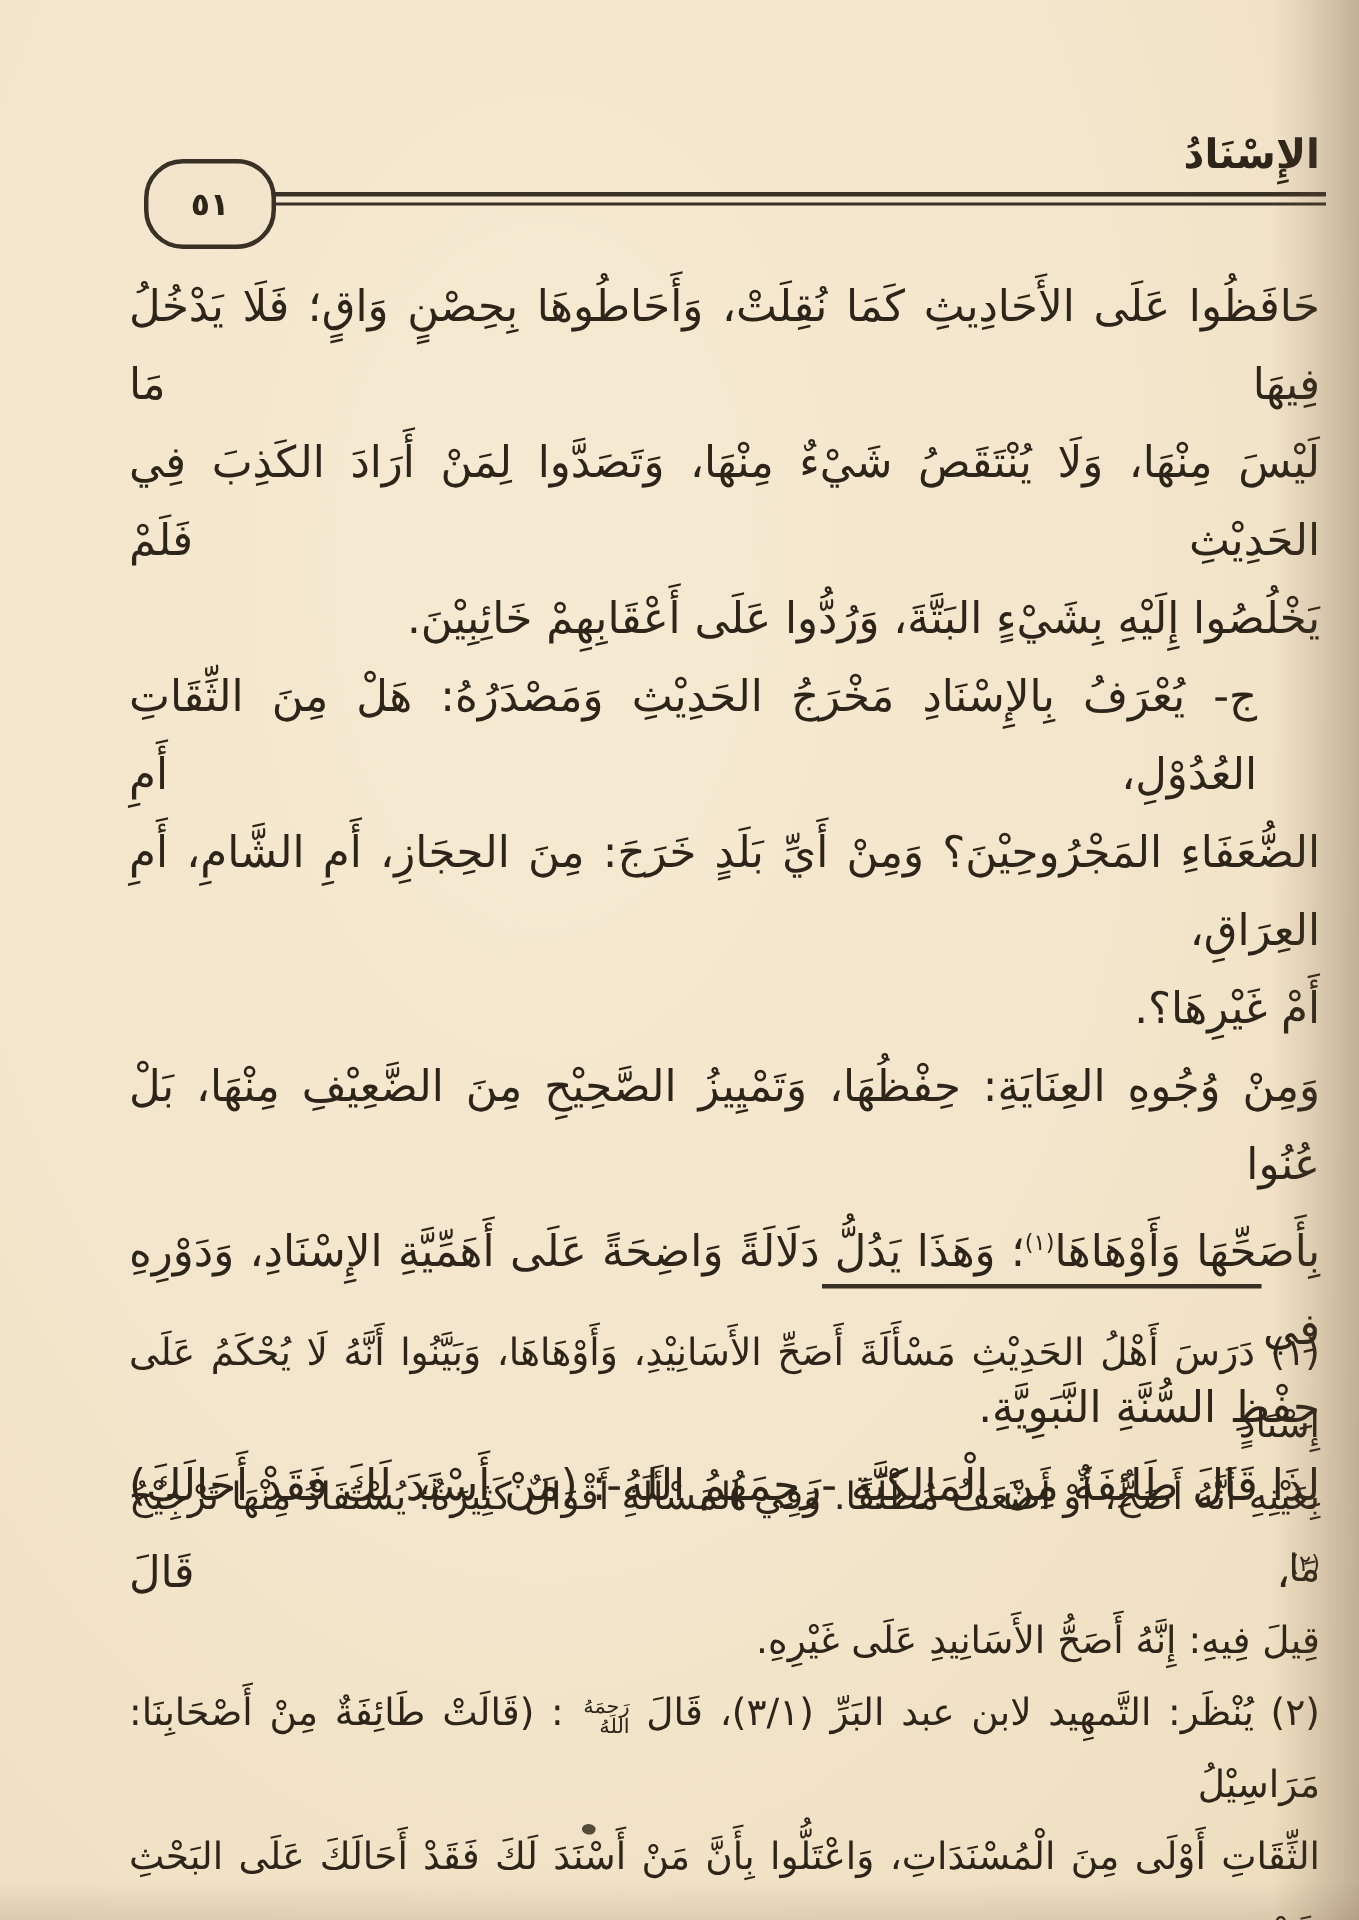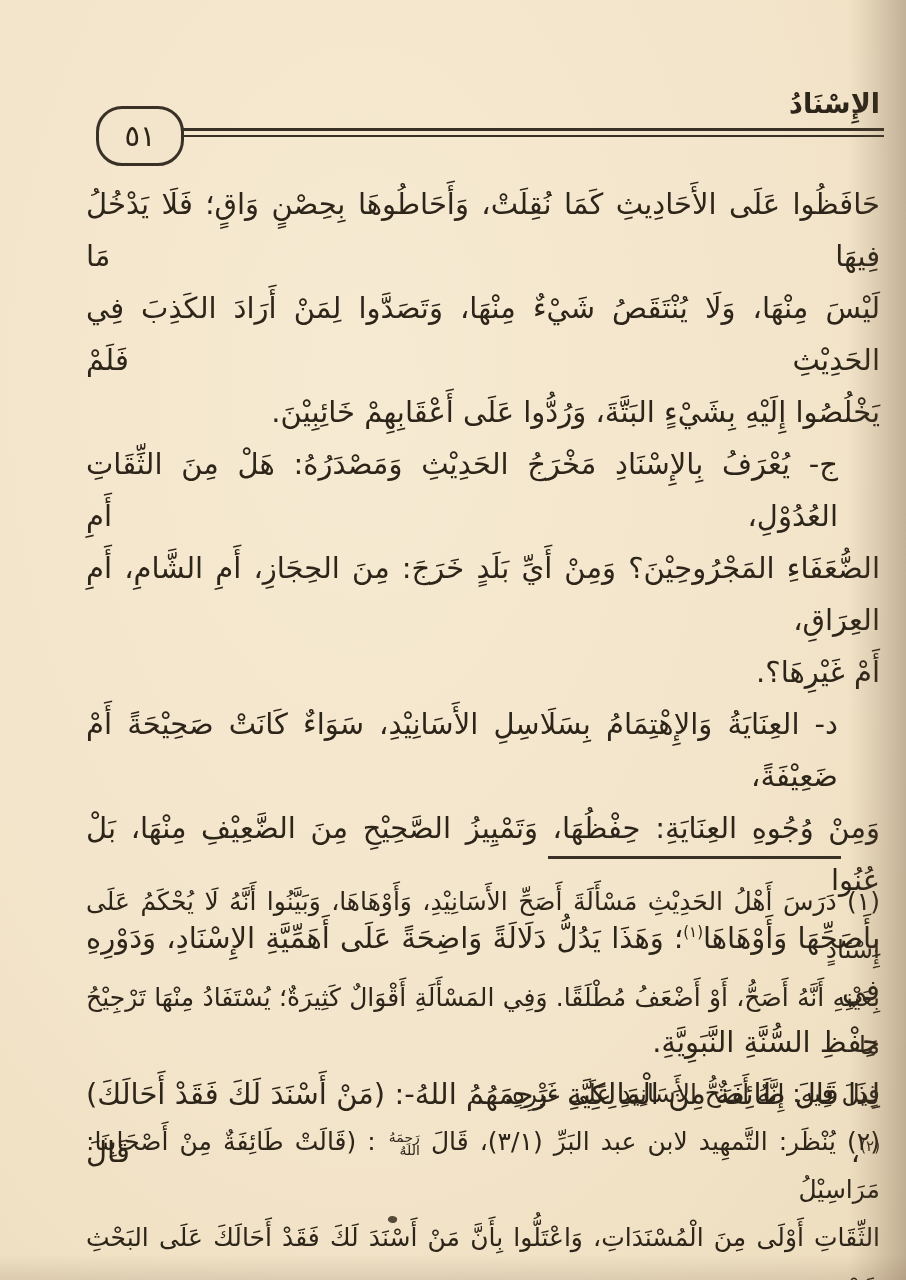--- a/index.html
+++ b/index.html
@@ -20,21 +20,21 @@
   }
   .header-rule{
     position:absolute;top:128px;left:172px;right:22px;height:4px;
     border-top:3px solid #3a3126;border-bottom:2px solid #3a3126;
   }
   .page-number-badge{
     position:absolute;left:96px;top:106px;width:82px;height:54px;
     border:3px solid #3a3126;border-radius:26px;
     background:#f3e5cb;
     display:flex;align-items:center;justify-content:center;
-    font-size:29px;font-weight:normal;
+    font-size:21px;font-weight:bold;
   }
   
   .body-text{
     position:absolute;top:178px;left:86px;right:26px;
   }
   .body-text .line{font-size:29px;line-height:52px;}
   .footnotes{
     position:absolute;top:878px;left:86px;right:26px;
   }
   .footnotes .line{font-size:25px;line-height:48px;}
@@ -82,21 +82,20 @@
     <span>٥١</span>
   </div>
 
   <div class="body-text">
       <div class="line justify"><span>حَافَظُوا عَلَى الأَحَادِيثِ كَمَا نُقِلَتْ، وَأَحَاطُوهَا بِحِصْنٍ وَاقٍ؛ فَلَا يَدْخُلُ فِيهَا مَا</span></div>
       <div class="line justify"><span>لَيْسَ مِنْهَا، وَلَا يُنْتَقَصُ شَيْءٌ مِنْهَا، وَتَصَدَّوا لِمَنْ أَرَادَ الكَذِبَ فِي الحَدِيْثِ فَلَمْ</span></div>
       <div class="line right"><span>يَخْلُصُوا إِلَيْهِ بِشَيْءٍ البَتَّةَ، وَرُدُّوا عَلَى أَعْقَابِهِمْ خَائِبِيْنَ.</span></div>
       <div class="line justify" style="padding-right: 42px;"><span>ج- يُعْرَفُ بِالإِسْنَادِ مَخْرَجُ الحَدِيْثِ وَمَصْدَرُهُ: هَلْ مِنَ الثِّقَاتِ العُدُوْلِ، أَمِ</span></div>
       <div class="line justify"><span>الضُّعَفَاءِ المَجْرُوحِيْنَ؟ وَمِنْ أَيِّ بَلَدٍ خَرَجَ: مِنَ الحِجَازِ، أَمِ الشَّامِ، أَمِ العِرَاقِ،</span></div>
       <div class="line right"><span>أَمْ غَيْرِهَا؟.</span></div>
-      <div class="line justify" style="padding-right: 42px;"><span>د- العِنَايَةُ وَالإِهْتِمَامُ بِسَلَاسِلِ الأَسَانِيْدِ، سَوَاءٌ كَانَتْ صَحِيْحَةً أَمْ ضَعِيْفَةً،</span></div>
       <div class="line justify"><span>وَمِنْ وُجُوهِ العِنَايَةِ: حِفْظُهَا، وَتَمْيِيزُ الصَّحِيْحِ مِنَ الضَّعِيْفِ مِنْهَا، بَلْ عُنُوا</span></div>
       <div class="line justify"><span>بِأَصَحِّهَا وَأَوْهَاهَا</span><sup class="fnref">(١)</sup><span>؛ وَهَذَا يَدُلُّ دَلَالَةً وَاضِحَةً عَلَى أَهَمِّيَّةِ الإِسْنَادِ، وَدَوْرِهِ فِي</span></div>
       <div class="line right"><span>حِفْظِ السُّنَّةِ النَّبَوِيَّةِ.</span></div>
       <div class="line justify"><span>لِذَا قَالَ طَائِفَةٌ مِنَ الْمَالِكِيَّةِ -رَحِمَهُمُ اللهُ-: (مَنْ أَسْنَدَ لَكَ فَقَدْ أَحَالَكَ)</span><sup class="fnref">(٢)</sup><span>، قَالَ</span></div>
     </div>
 
   <div class="footnote-separator"></div>
 
   <div class="footnotes">
       <div class="line justify"><span>(١) دَرَسَ أَهْلُ الحَدِيْثِ مَسْأَلَةَ أَصَحِّ الأَسَانِيْدِ، وَأَوْهَاهَا، وَبَيَّنُوا أَنَّهُ لَا يُحْكَمُ عَلَى إِسْنَادٍ</span></div>

